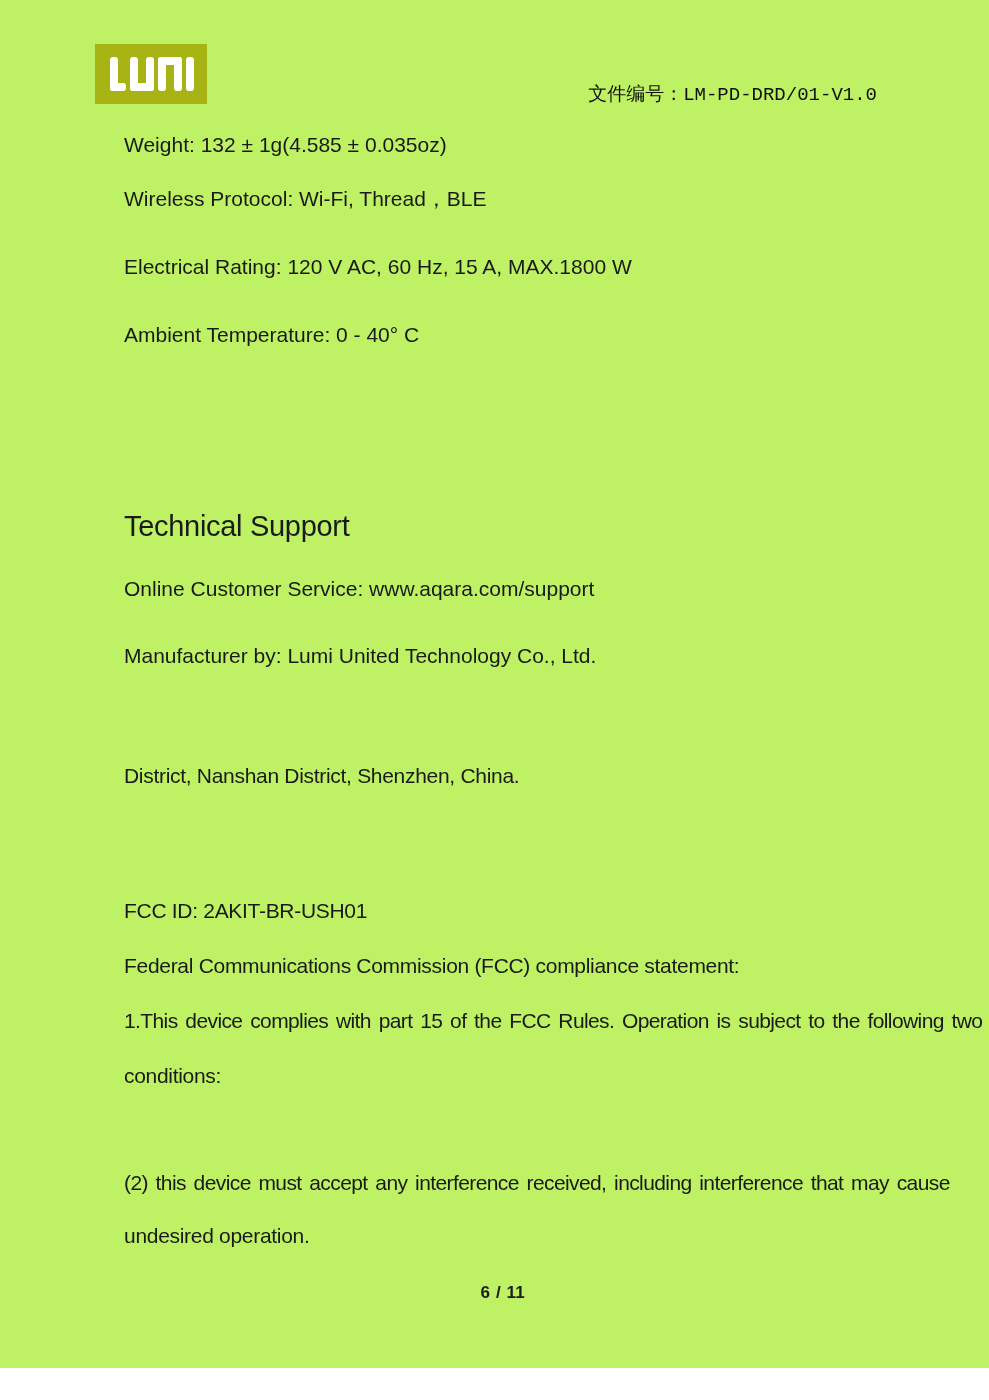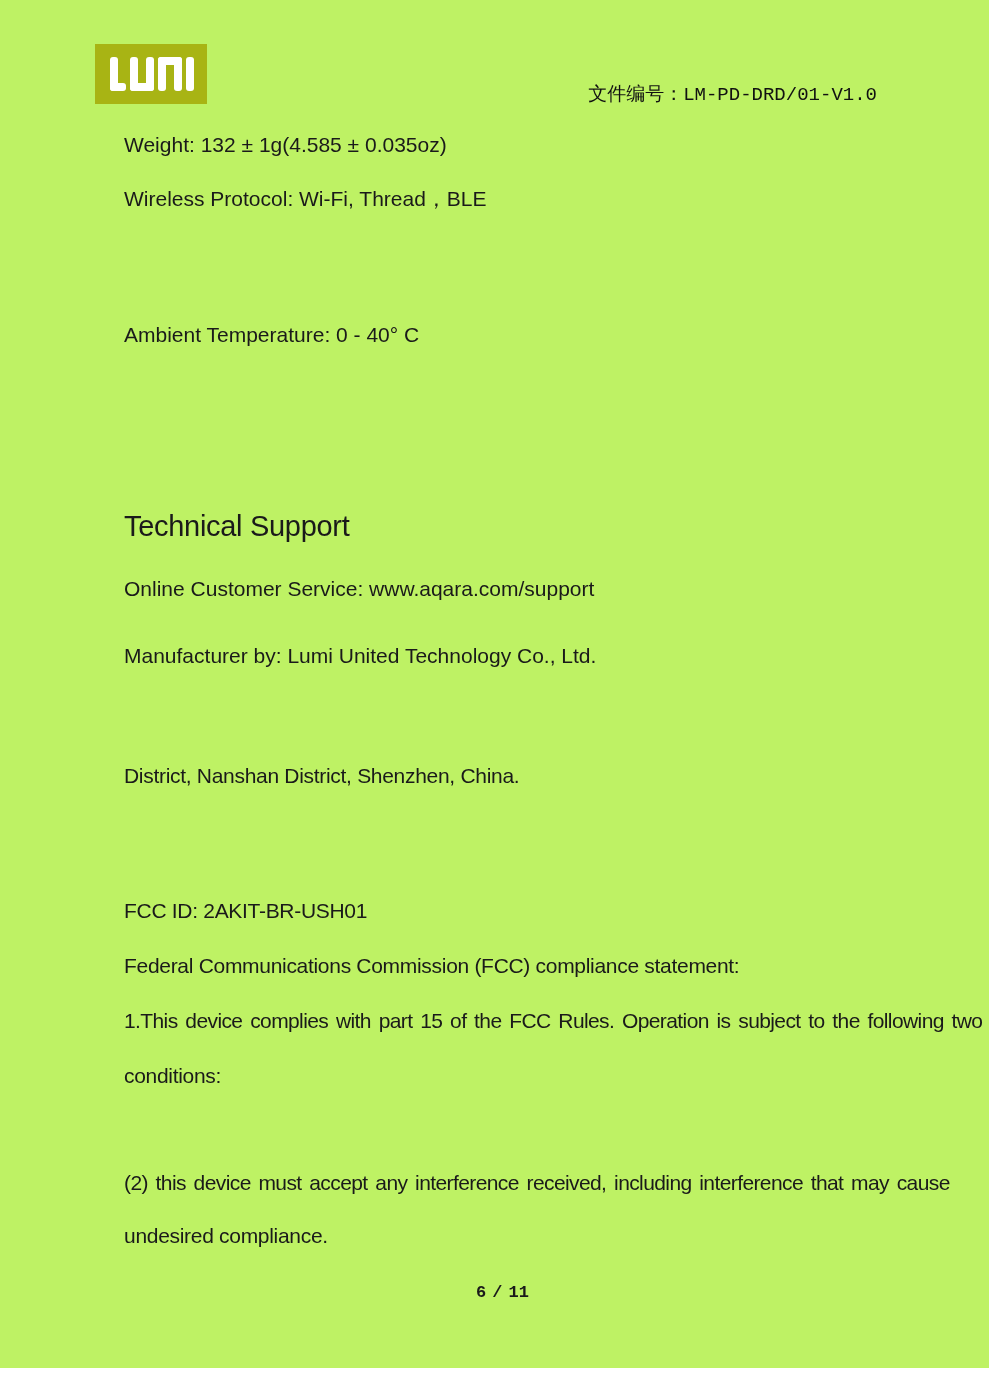--- a/index.html
+++ b/index.html
@@ -53,21 +53,20 @@
   .spread { letter-spacing: -0.6px; word-spacing: 2.5px; }
   .footer {
     position: absolute;
     left: 16px;
     right: 0;
     top: 1283px;
     text-align: center;
     font-size: 17px;
     font-weight: bold;
     color: #1a1a1a;
-    font-family: Liberation Mono, monospace;
   }
   .footer .sep { padding: 0 6px; font-weight: bold; }
 </style>
 </head>
 <body>
 
 <div class="page">
 
   <div class="logo">
     <svg width="112" height="60" viewBox="0 0 112 60" xmlns="http://www.w3.org/2000/svg" role="img" aria-label="lumi">
@@ -85,31 +84,32 @@
       <rect x="63" y="13" width="24" height="8" rx="3" fill="#ffffff"></rect>
 
       <rect x="91" y="13" width="8" height="34" rx="3" fill="#ffffff"></rect>
     </svg>
   </div>
 
   <div class="doc-number">文件编号：LM-PD-DRD/01-V1.0</div>
 
   <div class="line" style="top:132px">Weight: 132 ± 1g(4.585 ± 0.035oz)</div>
   <div class="line" style="top:186px">Wireless Protocol: Wi-Fi, Thread，BLE</div>
+  <div class="line" style="top:254px">Electrical Rating: 120 V AC, 60 Hz, 15 A, MAX.1800 W</div>
   <div class="line" style="top:322px">Ambient Temperature: 0 - 40° C</div>
 
   <div class="line heading" style="top:509px">Technical Support</div>
   <div class="line" style="top:576px">Online Customer Service: www.aqara.com/support</div>
   <div class="line" style="top:643px">Manufacturer by: Lumi United Technology Co., Ltd.</div>
   <div class="line narrow" style="top:763px">District, Nanshan District, Shenzhen, China.</div>
 
   <div class="line narrow" style="top:898px">FCC ID: 2AKIT-BR-USH01</div>
   <div class="line narrow" style="top:953px">Federal Communications Commission (FCC) compliance statement:</div>
   <div class="line narrow spread" style="top:1008px">1.This device complies with part 15 of the FCC Rules. Operation is subject to the following two</div>
   <div class="line narrow" style="top:1063px">conditions:</div>
   <div class="line narrow spread" style="top:1170px">(2) this device must accept any interference received, including interference that may cause</div>
-  <div class="line narrow" style="top:1223px">undesired compliance.</div>
+  <div class="line narrow" style="top:1223px">undesired operation.</div>
 
   <div class="footer">
     <span>6</span><span class="sep">/</span><span>11</span>
   </div>
 
 </div>
 
 </body></html>

